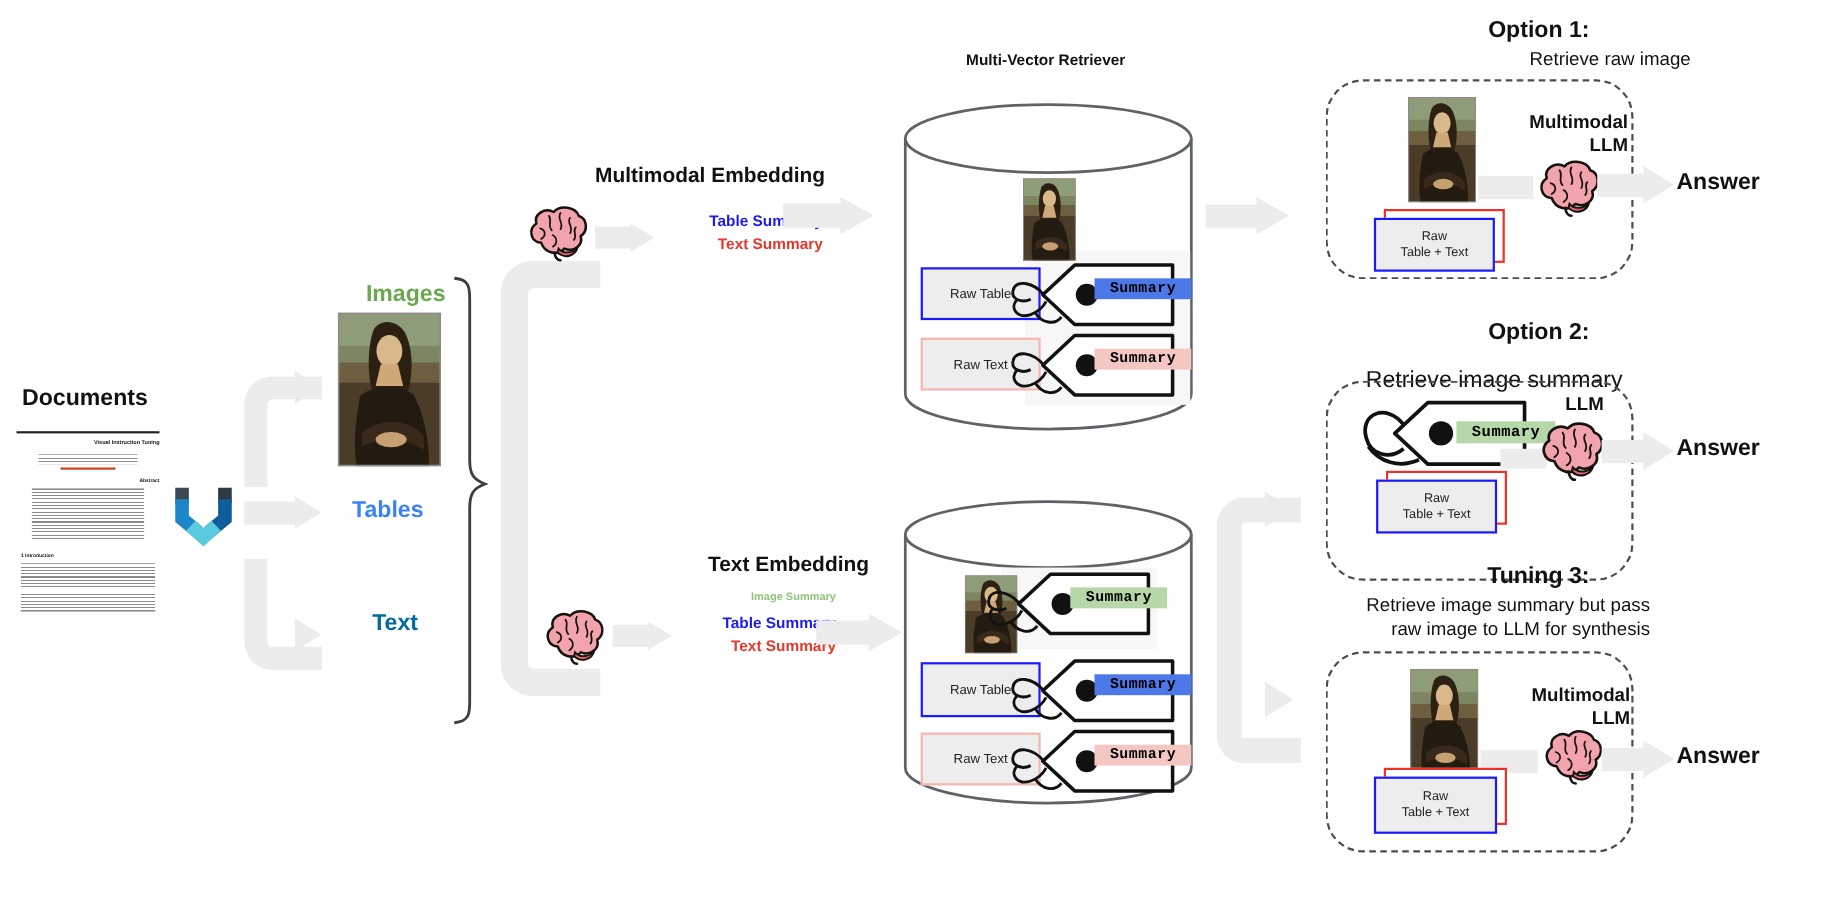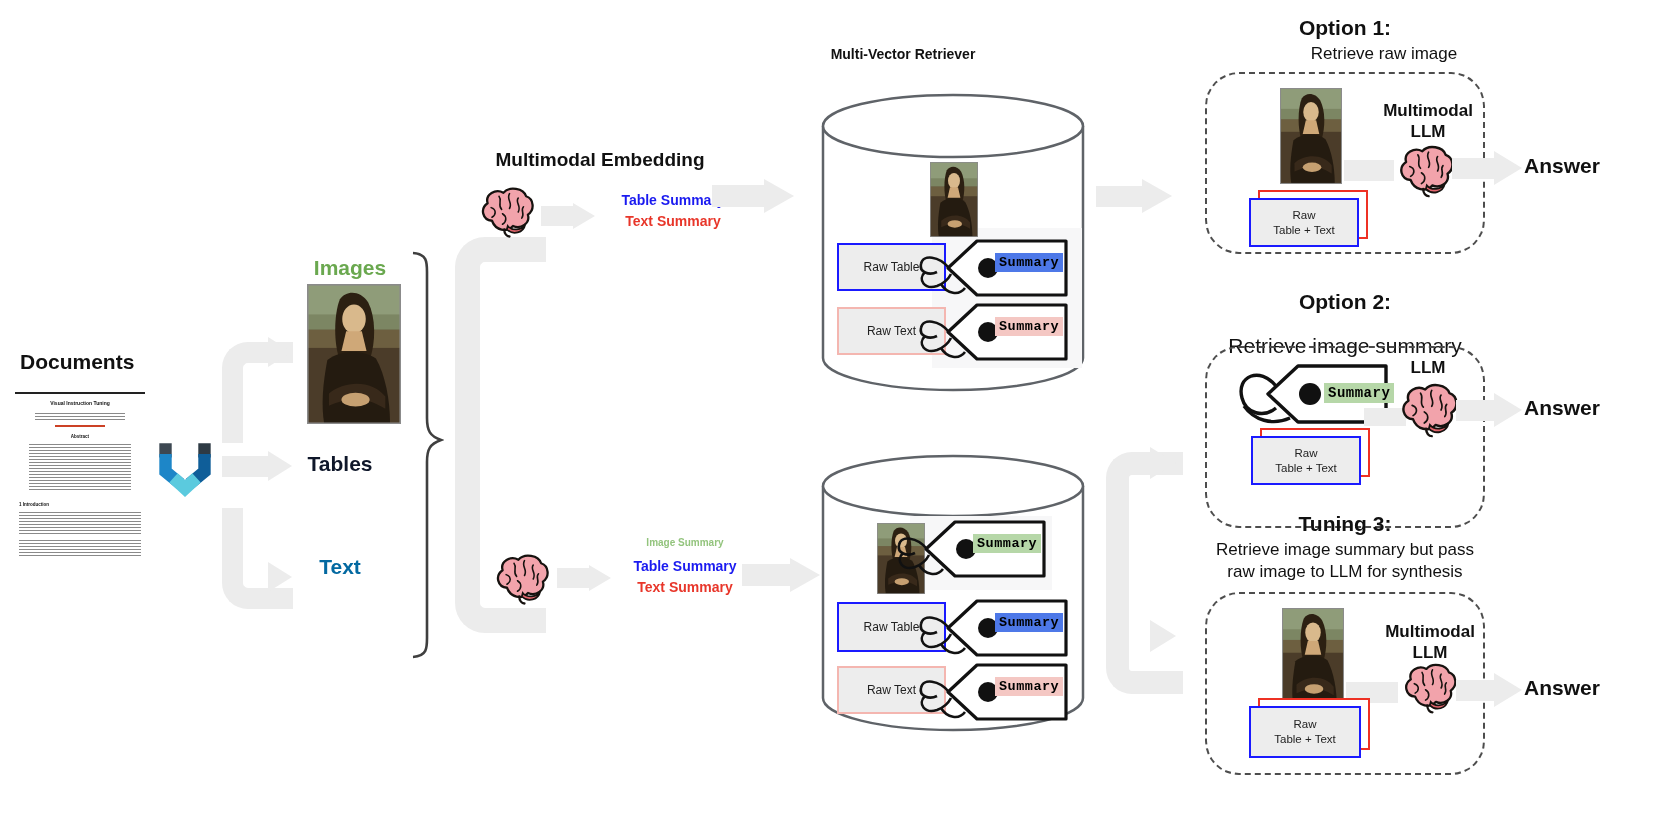--- a/index.html
+++ b/index.html
@@ -1,30 +1,30 @@
 <!DOCTYPE html>
 <html><head>
 <meta charset="utf-8">
 <style>
   html,body{margin:0;padding:0;background:#fff}
   #canvas{position:relative;width:1657px;height:817px;background:#ffffff;
     font-family:"Liberation Sans",sans-serif;color:#111;overflow:hidden}
   .abs{position:absolute}
   .b{font-weight:bold}
-  .ctr{text-align:center}
+  .ctr{text-align:right}
   .shaft{position:absolute;background:#ececec}
   .tri{position:absolute;width:0;height:0}
   .lines{background:repeating-linear-gradient(to bottom,#8a8a8a 0 1px,transparent 1px 3px)}
   .faint{position:absolute;background:#f7f7f8}
   .rawbox{position:absolute;background:#ededed;display:flex;flex-direction:column;
     align-items:center;justify-content:center;font-size:12px;color:#222;box-sizing:border-box}
   .optbox{font-size:11.5px;line-height:15px;text-align:center}
   .dashedbox{position:absolute;border:2.5px dashed #4d4d4d;border-radius:34px;box-sizing:border-box}
   .summary{position:absolute;font-family:"Liberation Mono","DejaVu Sans Mono",monospace;
-    font-weight:bold;font-size:13.5px;letter-spacing:.5px;padding:2px 4px;color:#000;white-space:nowrap}
+    font-weight:bold;font-size:13.5px;letter-spacing:.5px;padding:2px 14px;color:#000;white-space:nowrap}
 </style>
 </head>
 <body>
 
 <svg width="0" height="0" style="position:absolute">
 <defs>
   <symbol id="sym-brain" viewBox="0 0 64 60">
     <path d="M16 40 C 5 39 2 26 11 20 C 8 10 20 3 29 8 C 36 0 52 3 55 12 C 64 15 65 28 57 33 C 60 43 49 50 40 46 C 33 54 20 51 16 40 Z" fill="#F2A3AB" stroke="#16120f" stroke-width="2.6" stroke-linejoin="round"></path>
     <g fill="none" stroke="#16120f" stroke-width="1.8" stroke-linecap="round">
       <path d="M24 12 C 28 17 22 22 27 27"></path>
@@ -108,40 +108,41 @@
   <div class="shaft" style="left:222px;top:456px;width:48px;height:21px"></div>
   <div class="tri" style="left:268px;top:451px;border-top:15px solid transparent;border-bottom:15px solid transparent;border-left:24px solid #ececec"></div>
 
   <div class="abs" style="left:222px;top:508px;width:50px;height:80px;border-left:21px solid #ececec;border-bottom:21px solid #ececec;border-bottom-left-radius:26px"></div>
   <div class="tri" style="left:268px;top:562px;border-top:15px solid transparent;border-bottom:15px solid transparent;border-left:24px solid #ececec"></div>
 
   <div class="abs b ctr" style="left:295px;top:256px;width:110px;font-size:21px;color:#6aa84f">Images</div>
   <svg class="abs" style="left:307px;top:284px" width="94" height="140" viewBox="0 0 60 92" preserveAspectRatio="none">
       <use href="#sym-mona"></use>
     </svg>
-  <div class="abs b ctr" style="left:295px;top:452px;width:90px;font-size:21px;color:#0f172a">Tables</div>
+  <div class="abs b ctr" style="left:295px;top:452px;width:90px;font-size:21px;color:#3b82f6">Tables</div>
   <div class="abs b ctr" style="left:300px;top:555px;width:80px;font-size:21px;color:#0369a1">Text</div>
 
   <svg class="abs" style="left:410px;top:250px" width="34" height="410" viewBox="0 0 34 410">
     <path d="M3 3 C 17 4 17 12 17 22 L17 168 C17 181 20 186 31 190 C20 194 17 199 17 212 L17 388 C17 398 17 406 3 407" fill="none" stroke="#3f3f3f" stroke-width="2.6"></path>
   </svg>
 
   <div class="abs" style="left:455px;top:237px;width:66px;height:346px;border-left:25px solid #ececec;border-top:25px solid #ececec;border-bottom:25px solid #ececec;border-top-left-radius:30px;border-bottom-left-radius:30px"></div>
 
   <div class="abs b ctr" style="left:450px;top:149px;width:300px;font-size:19px">Multimodal Embedding</div>
   <svg class="abs" style="left:478px;top:184px" width="56" height="56" viewBox="0 0 64 60">
       <use href="#sym-brain"></use>
     </svg>
   <div class="shaft" style="left:541px;top:206px;width:34px;height:20px"></div>
   <div class="tri" style="left:573px;top:203px;border-top:13px solid transparent;border-bottom:13px solid transparent;border-left:22px solid #ececec"></div>
   <div class="abs b ctr" style="left:598px;top:192px;width:150px;font-size:14px;color:#1a1af0">Table Summary</div>
   <div class="abs b ctr" style="left:598px;top:213px;width:150px;font-size:14px;color:#e8362a">Text Summary</div>
   <div class="shaft" style="left:712px;top:185px;width:54px;height:22px"></div>
   <div class="tri" style="left:764px;top:179px;border-top:17px solid transparent;border-bottom:17px solid transparent;border-left:30px solid #ececec"></div>
 
+  <div class="abs b ctr" style="left:490px;top:503px;width:300px;font-size:19px">Text Embedding</div>
   <svg class="abs" style="left:493px;top:551px" width="56" height="56" viewBox="0 0 64 60">
       <use href="#sym-brain"></use>
     </svg>
   <div class="shaft" style="left:557px;top:568px;width:34px;height:20px"></div>
   <div class="tri" style="left:589px;top:565px;border-top:13px solid transparent;border-bottom:13px solid transparent;border-left:22px solid #ececec"></div>
   <div class="abs b ctr" style="left:610px;top:537px;width:150px;font-size:10px;color:#93c47d">Image Summary</div>
   <div class="abs b ctr" style="left:610px;top:558px;width:150px;font-size:14px;color:#1a1af0">Table Summary</div>
   <div class="abs b ctr" style="left:610px;top:579px;width:150px;font-size:14px;color:#e8362a">Text Summary</div>
   <div class="shaft" style="left:742px;top:564px;width:50px;height:22px"></div>
   <div class="tri" style="left:790px;top:558px;border-top:17px solid transparent;border-bottom:17px solid transparent;border-left:30px solid #ececec"></div>
@@ -213,21 +214,21 @@
         <use href="#sym-tag"></use>
       </svg>
     <span class="summary" style="left:80px;top:17px;background:#f4c7c3">Summary</span>
   </div>
 
   <div class="abs" style="left:1106px;top:452px;width:54px;height:196px;border-left:23px solid #ececec;border-top:23px solid #ececec;border-bottom:23px solid #ececec;border-top-left-radius:26px;border-bottom-left-radius:26px"></div>
   <div class="tri" style="left:1150px;top:447px;border-top:16px solid transparent;border-bottom:16px solid transparent;border-left:26px solid #ececec"></div>
   <div class="tri" style="left:1150px;top:620px;border-top:16px solid transparent;border-bottom:16px solid transparent;border-left:26px solid #ececec"></div>
 
   <div class="abs b ctr" style="left:1245px;top:16px;width:200px;font-size:21px">Option 1:</div>
-  <div class="abs ctr" style="left:1264px;top:44px;width:240px;font-size:17px">Retrieve raw image</div>
+  <div class="abs ctr" style="left:1297px;top:44px;width:240px;font-size:17px">Retrieve raw image</div>
   <div class="dashedbox" style="left:1205px;top:72px;width:280px;height:182px"></div>
   <svg class="abs" style="left:1280px;top:88px" width="62" height="96" viewBox="0 0 60 92" preserveAspectRatio="none">
       <use href="#sym-mona"></use>
     </svg>
   <div class="shaft" style="left:1344px;top:160px;width:50px;height:21px"></div>
   <div class="abs b ctr" style="left:1376px;top:101px;width:104px;font-size:17px">Multimodal</div>
   <div class="abs b ctr" style="left:1376px;top:122px;width:104px;font-size:17px">LLM</div>
   <svg class="abs" style="left:1396px;top:144px" width="58" height="54" viewBox="0 0 64 60">
       <use href="#sym-brain"></use>
     </svg>

